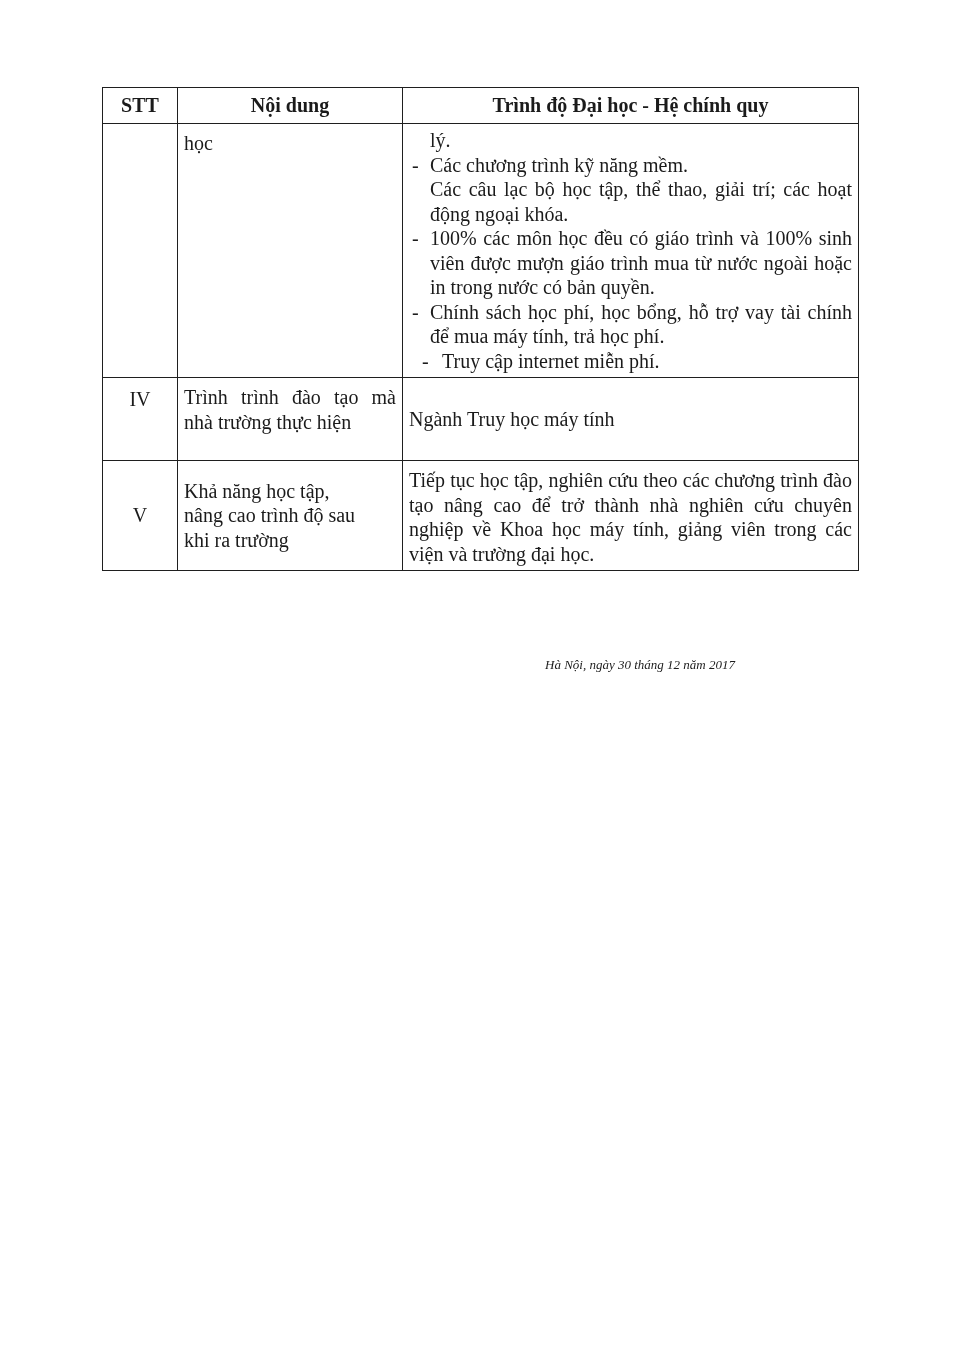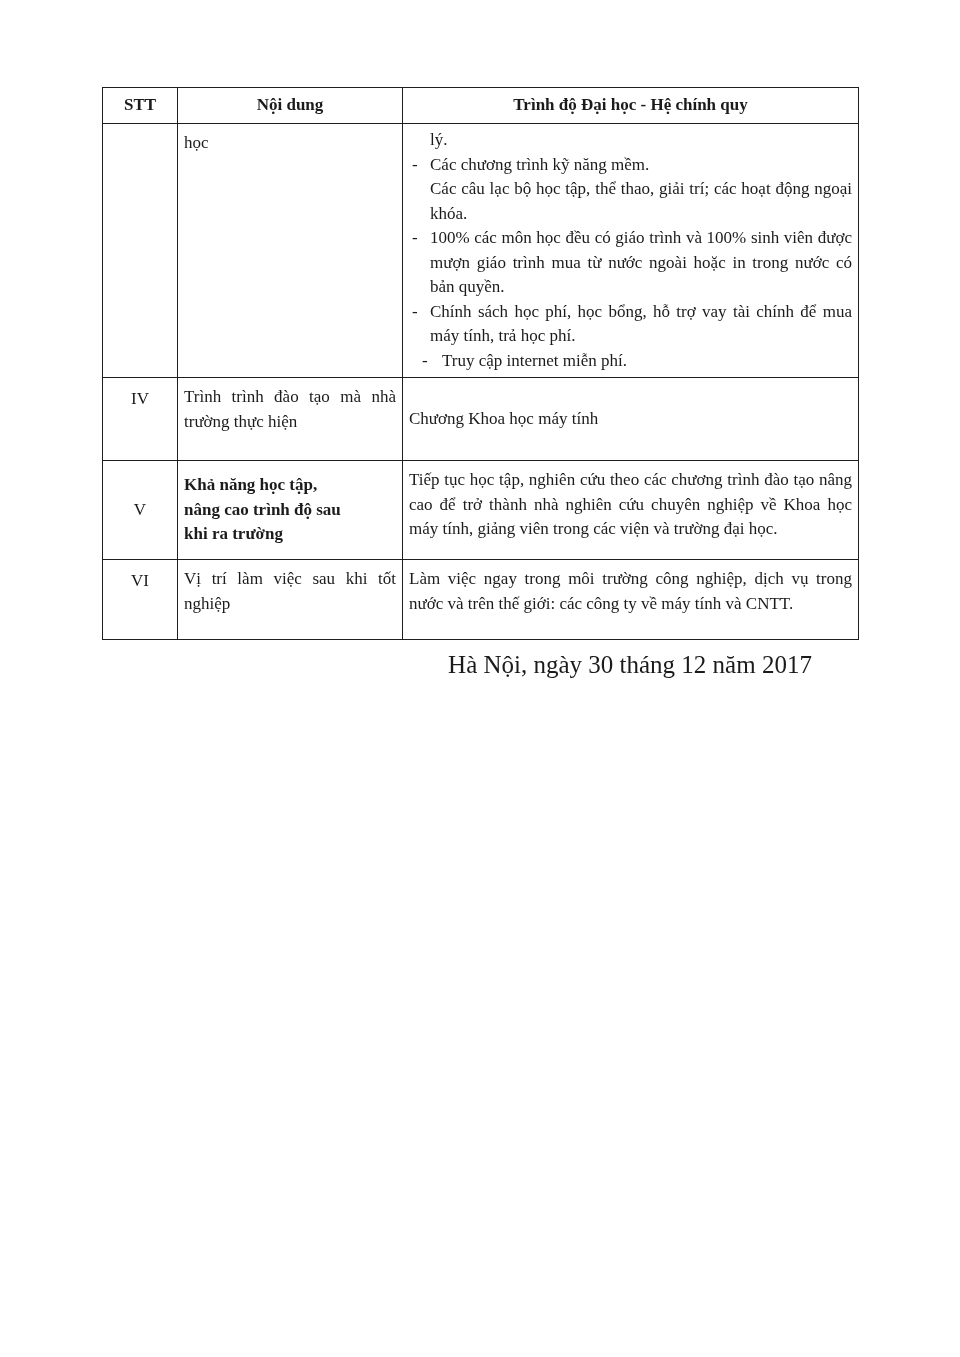--- a/index.html
+++ b/index.html
@@ -10,21 +10,21 @@
     font-family:"Liberation Serif","DejaVu Serif",serif;
     color:#1b1b1b;
     -webkit-font-smoothing:antialiased;
   }
   .page{position:absolute;inset:0;background:#ffffff;}
   table.doc-table{
     position:absolute;left:102px;top:87px;
     width:756px;
     border-collapse:collapse;
     table-layout:fixed;
-    font-size:17px;
+    font-size:20px;
     line-height:24.5px;
   }
   table.doc-table td,table.doc-table th{
     border:1.6px solid #1f1f1f;
     padding:4px 6px;
     box-sizing:border-box;
     overflow:hidden;
   }
   col.c1{width:75px;}
   col.c2{width:225px;}
@@ -38,38 +38,39 @@
   }
   tr.r1 td{height:245px;vertical-align:top;}
   tr.r4 td{height:83px;}
   tr.r5 td{height:99px;}
   tr.r6 td{height:80px;}
   td.stt{text-align:center;}
   td.stt.top{vertical-align:top;padding-top:9px;}
   td.stt.mid{vertical-align:middle;}
   td.noidung{padding-left:8px;padding-right:5px;margin-left:8px;}
   td.noidung.top{vertical-align:top;padding-top:7px;}
-  td.noidung.mid{vertical-align:middle;font-weight:bold;}
+  td.noidung.mid{vertical-align:middle;}
   td.noidung.just{text-align:justify;}
   td.noidung.lines{white-space:pre-line;text-align:left;}
   td.content{padding-left:10px;padding-right:8px;}
   td.content.top{vertical-align:top;padding-top:7px;}
   td.content.mid{vertical-align:middle;}
   .para{text-align:justify;}
   .para.single{text-align:left;}
   
   td.bullets{padding:3px 8px 2px 4px;vertical-align:top;margin-top:32px;}
   .bullet-item{position:relative;padding-left:21px;text-align:justify;}
   .bullet-item .dash{position:absolute;left:3px;top:0;}
   .bullet-item.extra{padding-left:33px;}
   .bullet-item.extra .dash{left:13px;}
   .footer-date{
-    position:absolute;left:402px;top:653px;width:456px;
+    position:absolute;left:412px;top:653px;width:456px;
     text-align:center;
-    font-size:25px;
+    font-style:italic;
+    font-size:13px;
     line-height:24px;
   }
 </style>
 </head>
 <body>
 
 <div class="page">
 
   <table class="doc-table">
     <colgroup>
@@ -111,40 +112,33 @@
           <span class="dash">-</span>
           <span>Truy cập internet miễn phí.</span>
         </div>
       </td>
     </tr>
 
     <tr class="r4">
       <td class="stt top">IV</td>
       <td class="noidung top just">Trình trình đào tạo mà nhà trường thực hiện</td>
       <td class="content mid">
-        <div class="para single">Chương Khoa học máy tính</div>
+        <div class="para single">Ngành Truy học máy tính</div>
       </td>
     </tr>
 
     <tr class="r5">
       <td class="stt mid">V</td>
       <td class="noidung mid lines">Khả năng học tập,
 nâng cao trình độ sau
 khi ra trường</td>
       <td class="content top">
         <div class="para">Tiếp tục học tập, nghiên cứu theo các chương trình đào tạo nâng cao để trở thành nhà nghiên cứu chuyên nghiệp về Khoa học máy tính, giảng viên trong các viện và trường đại học.</div>
       </td>
     </tr>
 
-    <tr class="r6">
-      <td class="stt top">VI</td>
-      <td class="noidung top just">Vị trí làm việc sau khi tốt nghiệp</td>
-      <td class="content top">
-        <div class="para">Làm việc ngay trong môi trường công nghiệp, dịch vụ trong nước và trên thế giới: các công ty về máy tính và CNTT.</div>
-      </td>
-    </tr>
 
   </tbody>
     </table>
 
   <div class="footer-date">Hà Nội, ngày 30 tháng 12 năm 2017</div>
 
 </div>
 
 </body></html>

